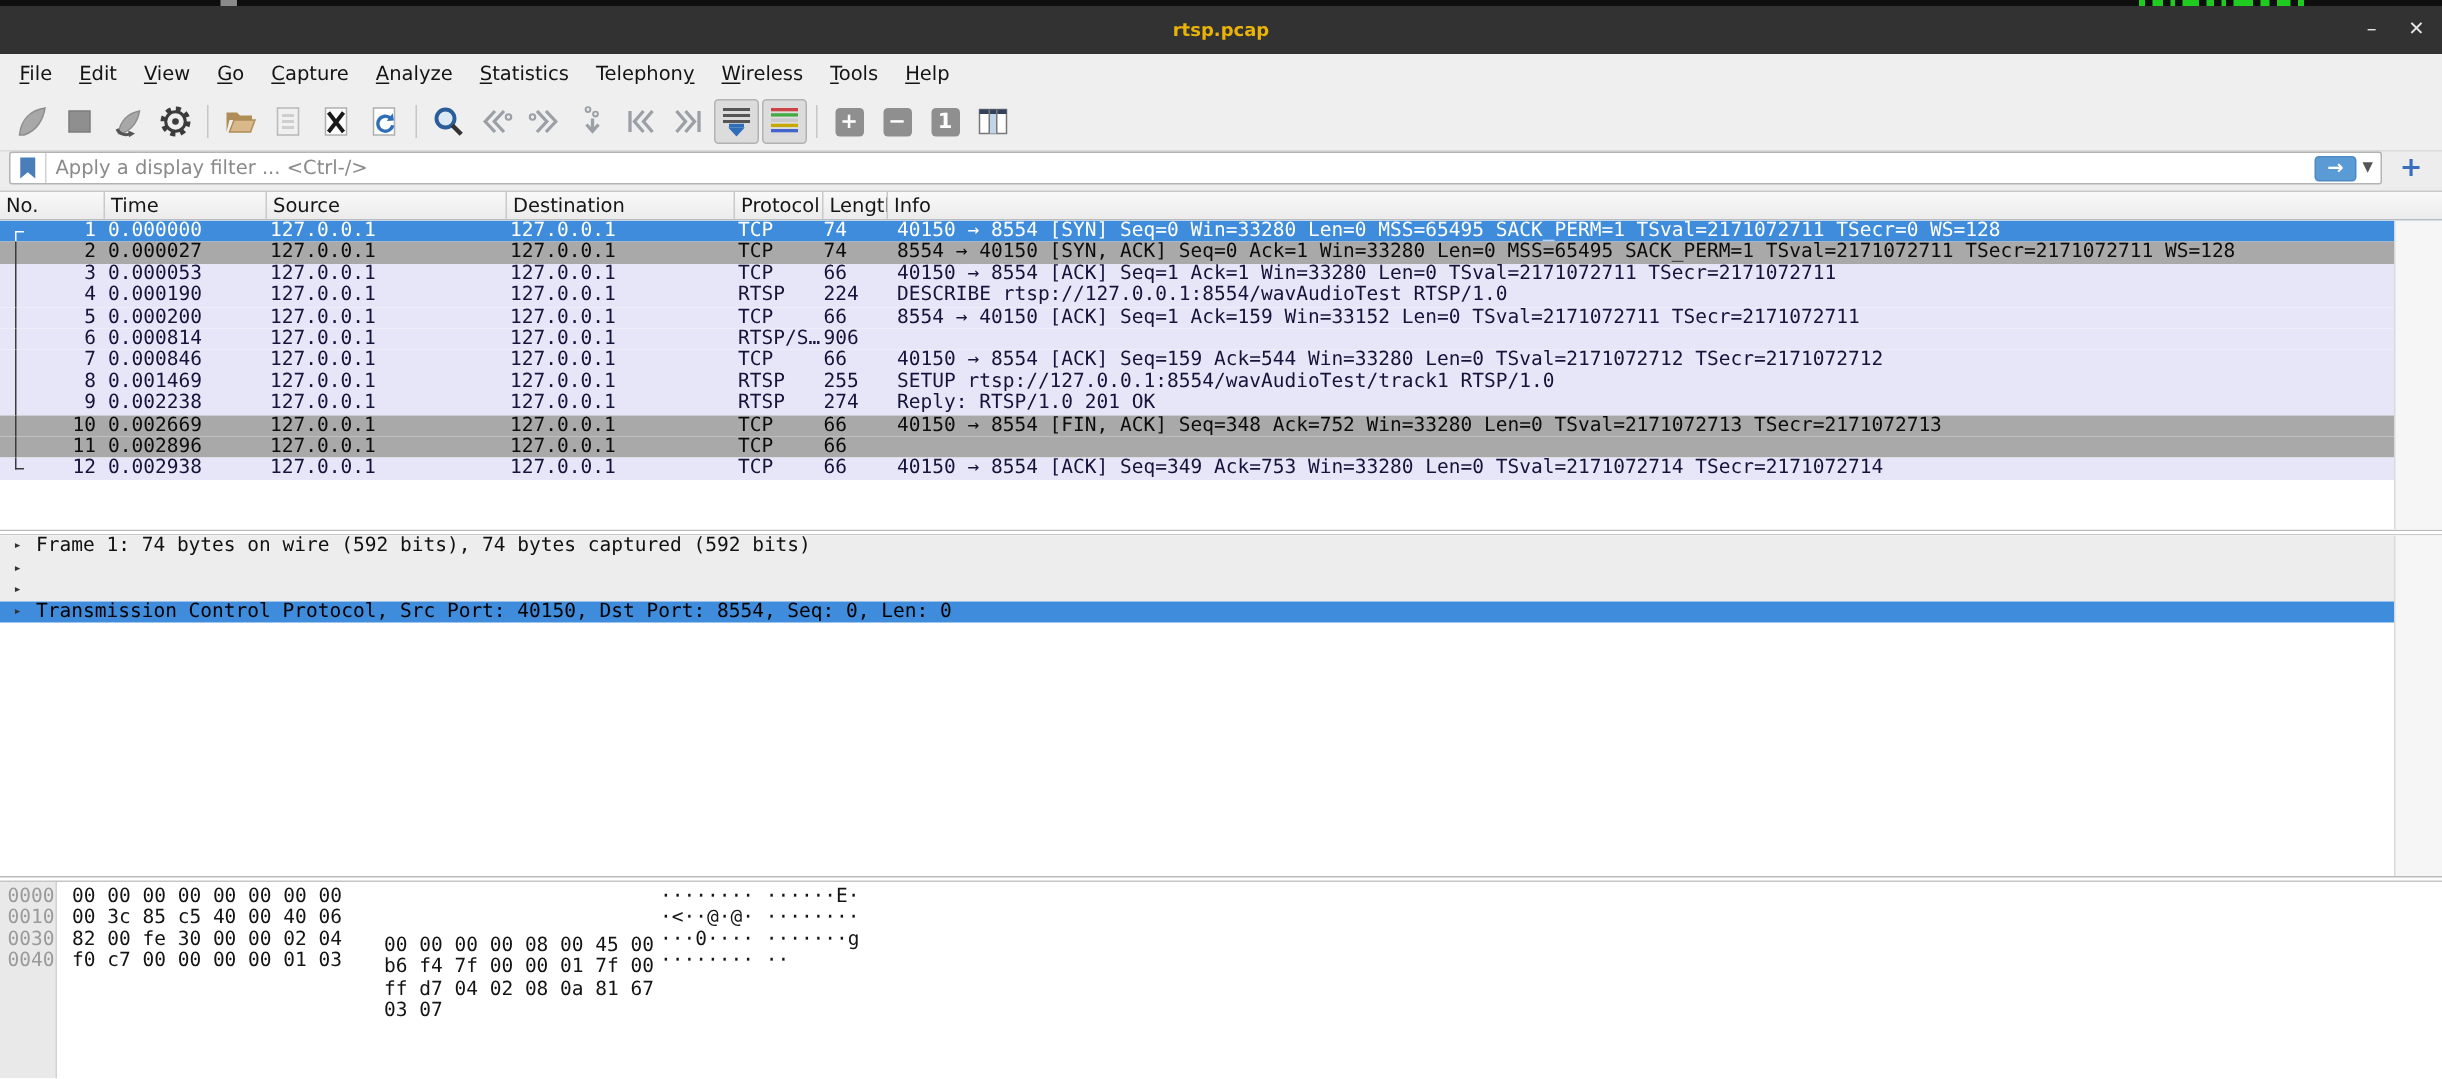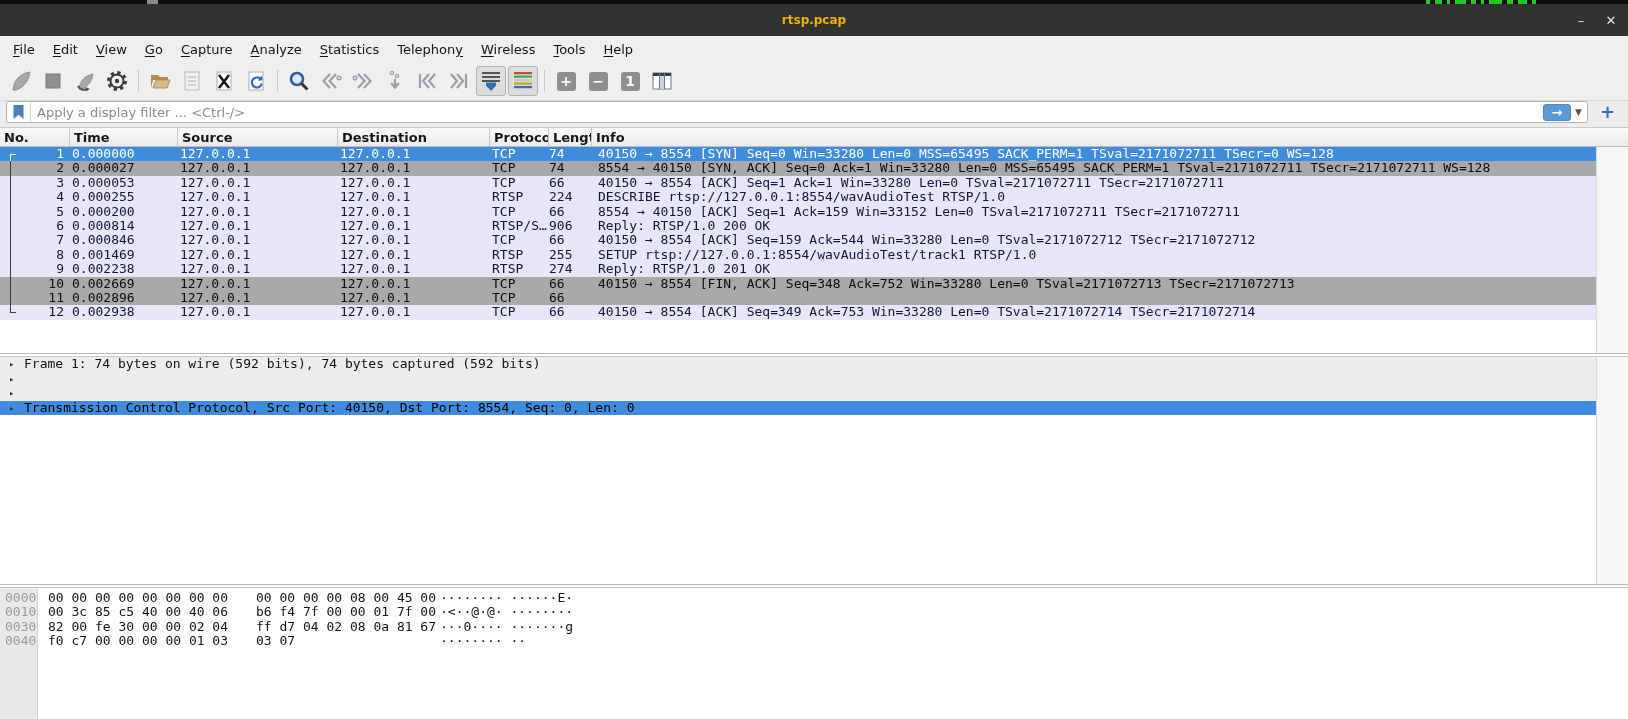--- a/index.html
+++ b/index.html
@@ -29,21 +29,21 @@
   
   .filterbar{height:28px;background:#ededed;display:flex;align-items:flex-start;padding:0 6px;border-top:1px solid #dadada;border-bottom:1px solid #c9c9c9;}
   .filter-input{flex:1;height:22px;background:#fff;border:1px solid #b4b4b4;border-radius:2px;display:flex;align-items:center;margin-right:5px;}
   .bookmark-box{width:24px;height:100%;border-right:1px solid #d2d2d2;display:flex;align-items:center;justify-content:center;}
   .placeholder{color:#8a8a8a;font-size:13px;padding-left:6px;flex:1;white-space:nowrap;overflow:hidden;}
   .apply-btn{width:28px;height:17px;background:#5b9bd5;border:1px solid #4d8ac2;border-radius:3px;color:#fff;display:flex;align-items:center;justify-content:center;font-size:13px;font-weight:bold;margin-right:2px;}
   .caret{color:#555;font-size:9px;padding:0 5px 0 2px;}
   .plus-btn{color:#3a6fc0;font-size:18px;font-weight:bold;padding:0 7px;}
   
   .pgrid{display:grid;grid-template-columns:70px 108px 160px 152px 59px 43px 1fr;}
-  .list-header{height:19px;background:linear-gradient(#f9f9f9,#ebebeb);border-bottom:1px solid #bdbdbd;font-size:13px;align-items:center;color:#161616;font-weight:bold;}
+  .list-header{height:19px;background:linear-gradient(#f9f9f9,#ebebeb);border-bottom:1px solid #bdbdbd;font-size:13px;align-items:center;color:#161616;}
   .hcell{padding-left:4px;border-right:1px solid #c9c9c9;height:100%;display:flex;align-items:center;white-space:nowrap;overflow:hidden;}
   .hcell:last-child{border-right:none;}
   .rows-wrap{position:relative;height:206px;background:#fff;overflow:hidden;}
   .prow{height:14.4px;line-height:14.4px;font-family:"DejaVu Sans Mono",monospace;font-size:13px;position:relative;white-space:nowrap;color:#14143a;}
   .prow.lavender{background:#e7e6f8;}
   .prow.gray{background:#a9a9a9;color:#0c0c0c;}
   .prow.selected{background:#3e8cdb;color:#fff;}
   .prow span{overflow:hidden;}
   .c-no{text-align:right;padding-right:6px;}
   .c-time,.c-src,.c-dst,.c-proto{padding-left:2px;}
@@ -63,21 +63,21 @@
   .drow{height:14.5px;line-height:14.5px;background:#ededed;position:relative;padding-left:24px;white-space:nowrap;
     font-family:"DejaVu Sans Mono",monospace;font-size:13px;color:#111;}
   .drow.sel{background:#3e8cdb;color:#000;}
   .tri{position:absolute;left:9px;top:0;font-size:9px;color:#333;}
   
   .hex-pane{height:132px;background:#fff;position:relative;border-top:1px solid #c6c6c6;padding-top:3px;overflow:hidden;}
   .hex-gutter{position:absolute;left:0;top:0;bottom:0;width:38px;background:#e9e9e9;border-right:1px solid #d2d2d2;}
   .xrow{position:relative;height:14.4px;line-height:14.4px;font-family:"DejaVu Sans Mono",monospace;font-size:13px;white-space:pre;padding-left:44px;}
   .x-off{position:absolute;left:5px;color:#9a9a9a;}
   .x-h1{position:absolute;left:48px;color:#141414;}
-  .x-h2{position:absolute;left:256px;color:#141414;}
+  .x-h2{position:absolute;left:256px;color:#141414;margin-top:33px;}
   .x-ascii{position:absolute;left:440px;color:#141414;}
 </style>
 </head>
 <body>
 
 <div class="top-sliver">
   <span class="notch"></span>
   <span class="green-marks">
     <i style="width:4px"></i>
       <i style="width:7px"></i>
@@ -294,21 +294,21 @@
         <span class="c-time">0.000053</span>
         <span class="c-src">127.0.0.1</span>
         <span class="c-dst">127.0.0.1</span>
         <span class="c-proto">TCP</span>
         <span class="c-len">66</span>
         <span class="c-info">40150 → 8554 [ACK] Seq=1 Ack=1 Win=33280 Len=0 TSval=2171072711 TSecr=2171072711</span>
         <span class="bracket b-mid"></span>
       </div>
       <div class="prow pgrid lavender">
         <span class="c-no">4</span>
-        <span class="c-time">0.000255</span>
+        <span class="c-time">0.000190</span>
         <span class="c-src">127.0.0.1</span>
         <span class="c-dst">127.0.0.1</span>
         <span class="c-proto">RTSP</span>
         <span class="c-len">224</span>
         <span class="c-info">DESCRIBE rtsp://127.0.0.1:8554/wavAudioTest RTSP/1.0</span>
         <span class="bracket b-mid"></span>
       </div>
       <div class="prow pgrid lavender">
         <span class="c-no">5</span>
         <span class="c-time">0.000200</span>
@@ -319,21 +319,20 @@
         <span class="c-info">8554 → 40150 [ACK] Seq=1 Ack=159 Win=33152 Len=0 TSval=2171072711 TSecr=2171072711</span>
         <span class="bracket b-mid"></span>
       </div>
       <div class="prow pgrid lavender">
         <span class="c-no">6</span>
         <span class="c-time">0.000814</span>
         <span class="c-src">127.0.0.1</span>
         <span class="c-dst">127.0.0.1</span>
         <span class="c-proto">RTSP/S…</span>
         <span class="c-len">906</span>
-        <span class="c-info">Reply: RTSP/1.0 200 OK</span>
         <span class="bracket b-mid"></span>
       </div>
       <div class="prow pgrid lavender">
         <span class="c-no">7</span>
         <span class="c-time">0.000846</span>
         <span class="c-src">127.0.0.1</span>
         <span class="c-dst">127.0.0.1</span>
         <span class="c-proto">TCP</span>
         <span class="c-len">66</span>
         <span class="c-info">40150 → 8554 [ACK] Seq=159 Ack=544 Win=33280 Len=0 TSval=2171072712 TSecr=2171072712</span>

